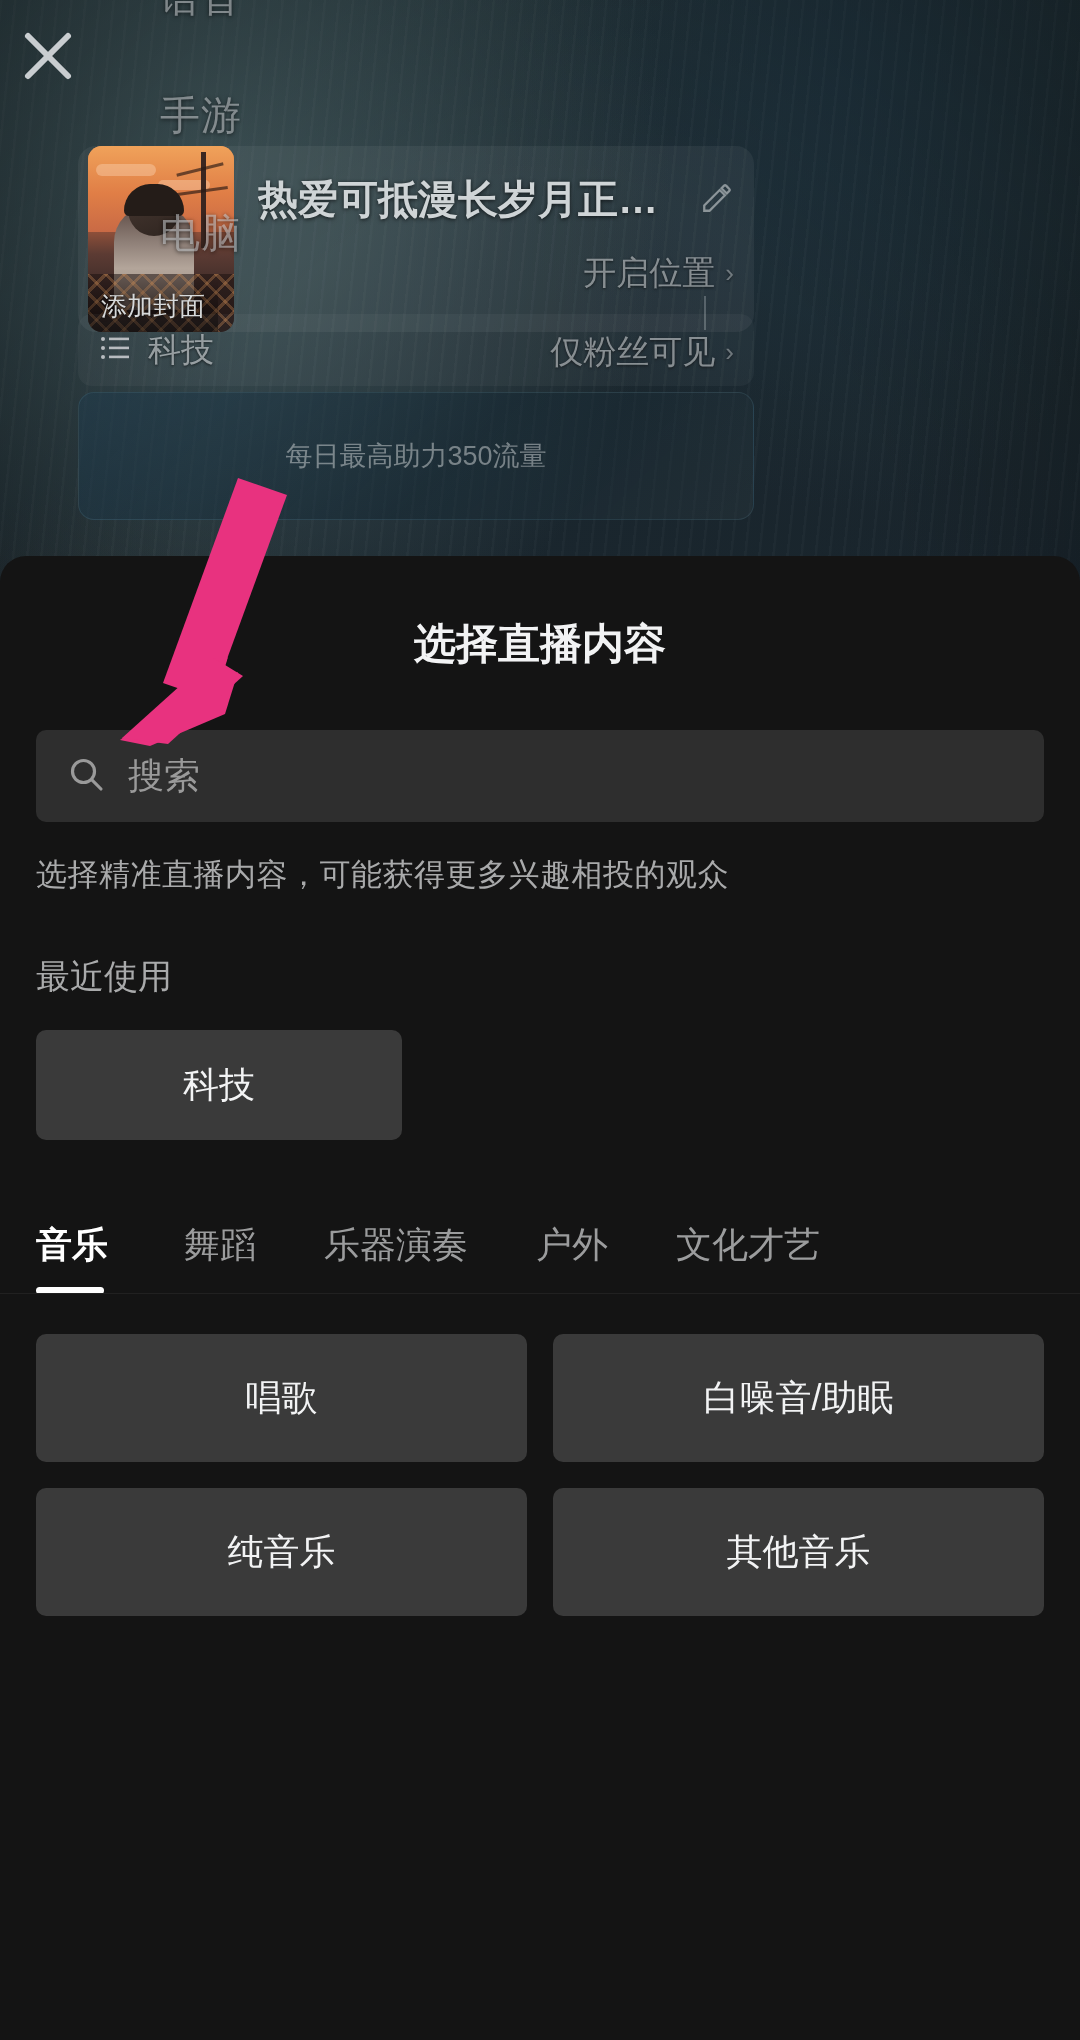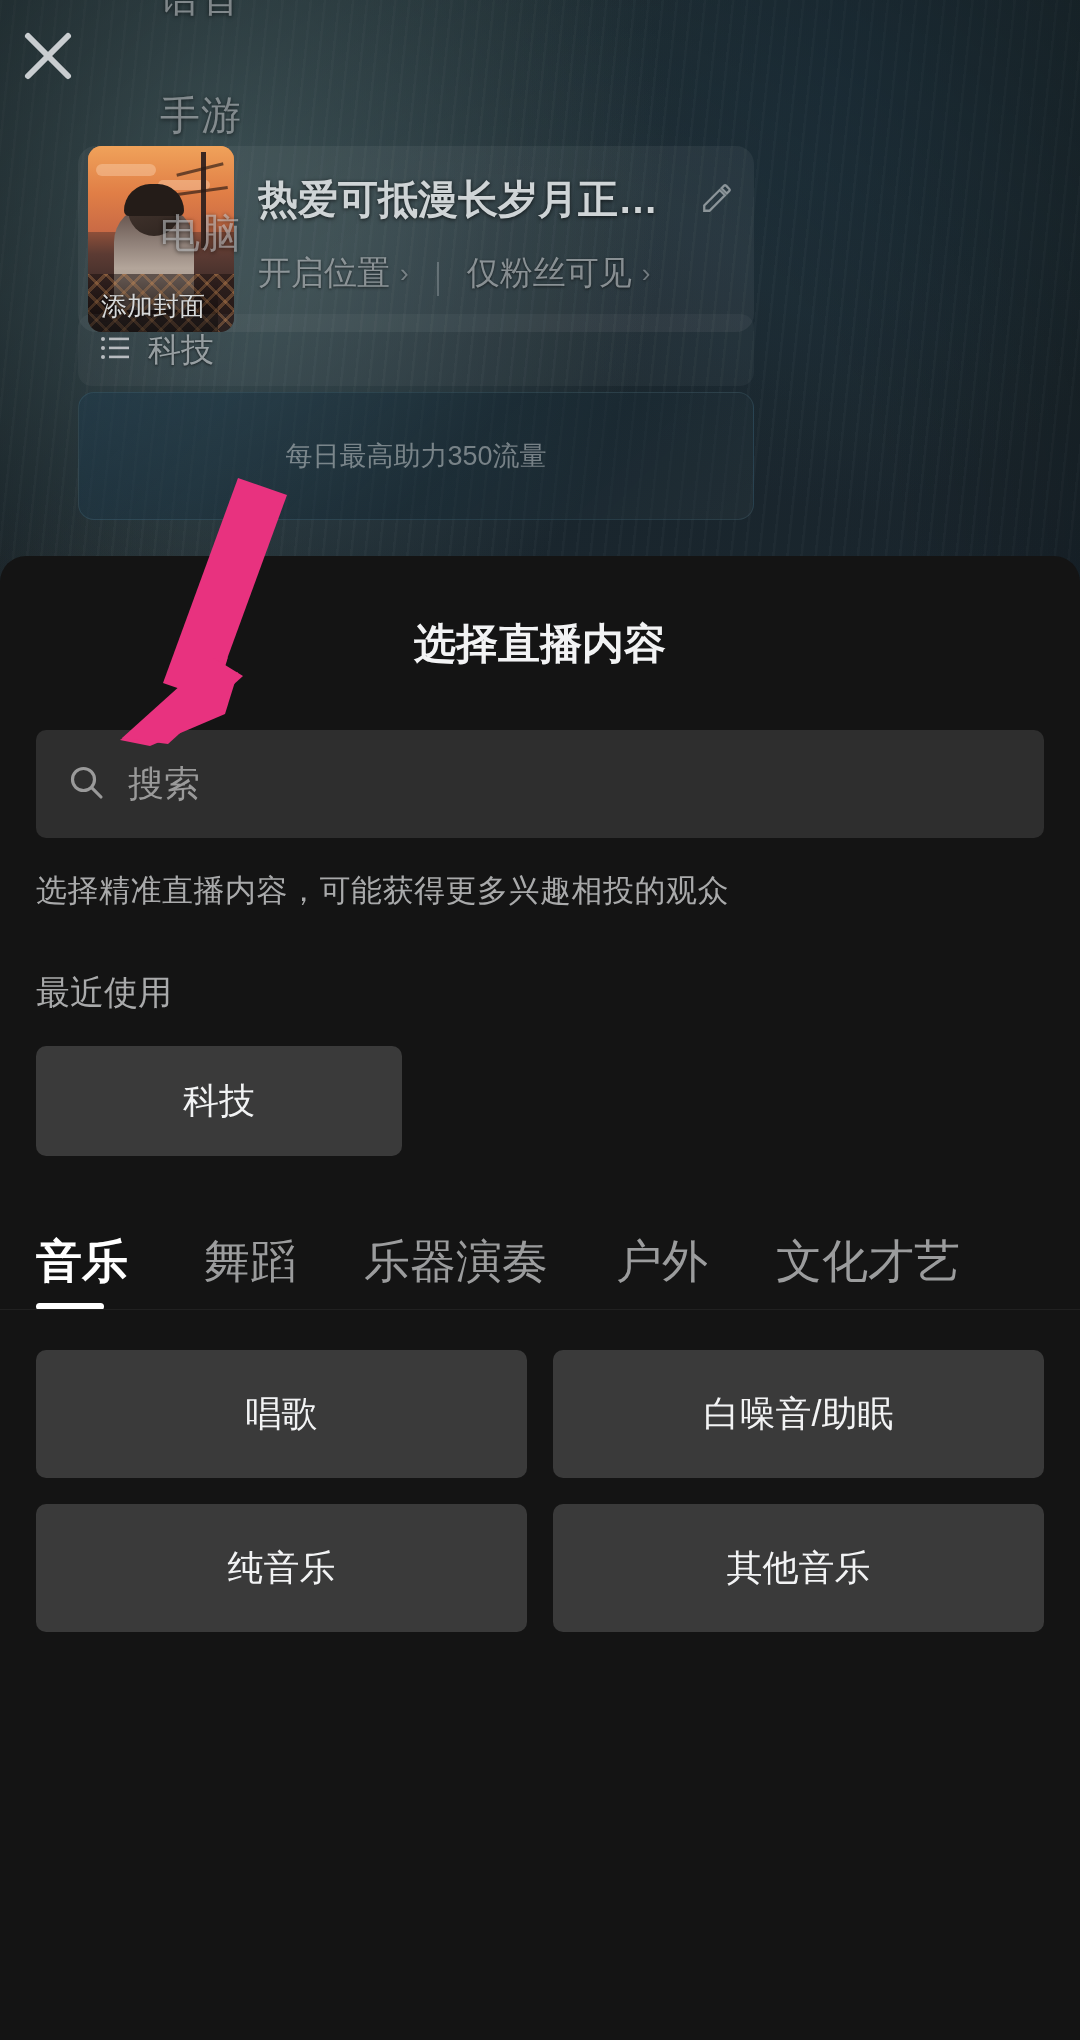--- a/index.html
+++ b/index.html
@@ -124,21 +124,21 @@
     text-shadow:0 1px 3px rgba(0,0,0,.8);
   }
   #card-right { flex:1; padding:26px 20px 0 24px; min-width:0; }
   #title-row { display:flex; align-items:center; gap:14px; }
   #live-title {
     font-size:40px; font-weight:700; color:#cfd4d6;
     white-space:nowrap; overflow:hidden; text-overflow:ellipsis;
     text-shadow:0 1px 4px rgba(0,0,0,.7);
   }
   #edit-pencil { flex:none; cursor:pointer; opacity:.6; }
-  #meta-row { display:flex; align-items:flex-end; margin-top:24px; gap:0; }
+  #meta-row { display:flex; align-items:flex-end; margin-top:24px; gap:0;flex-direction:column; }
   .meta-item {
     display:flex; align-items:center; gap:10px;
     font-size:33px; color:rgba(200,205,208,.62);
     cursor:pointer;
     text-shadow:0 1px 3px rgba(0,0,0,.6);
   }
   .meta-chev { font-size:26px; opacity:.75; }
   .meta-div { width:2px; height:34px; background:rgba(200,205,208,.30); margin:0 28px; }
 
   
@@ -173,21 +173,21 @@
     position:absolute; left:0; right:0; top:556px; bottom:0;
     background:#141414;
     border-radius:26px 26px 0 0;
     z-index:10;
   }
   #sheet-title {
     text-align:center; margin-top:60px;
     font-size:42px; font-weight:700; color:#f2f3f4;
   }
   #search-box {
-    margin:58px 36px 0 36px; height:108px;
+    margin:58px 36px 0 36px; height:92px;
     background:#2e2e2e; border-radius:10px;
     display:flex; align-items:center; gap:22px; padding:0 30px;
     cursor:text;
     text-align:center;
   }
   #search-placeholder { font-size:36px; color:#9a9a9a; }
   #search-hint {
     margin:32px 36px 0 36px;
     font-size:31px; color:#a9aaab; letter-spacing:.5px;
   }
@@ -210,21 +210,21 @@
     display:flex; align-items:center; gap:0;
     padding-left:36px;
     overflow:hidden;
     border-bottom:1px solid rgba(255,255,255,.06);
     position:relative;
   }
   .cat-tab {
     position:relative; flex:none;
     padding:0 34px; height:96px;
     display:flex; align-items:center;
-    font-size:46px; color:#9b9c9d;
+    font-size:36px; color:#9b9c9d;
     cursor:pointer; white-space:nowrap;
   }
   .cat-tab:first-child { padding-left:0; padding-right:42px; }
   .cat-tab.active { color:#ffffff; font-weight:700; }
   .cat-tab.active::after {
     content:""; position:absolute; bottom:0; left:0;
     width:68px; height:7px; border-radius:4px; background:#ffffff;
   }
 
   

